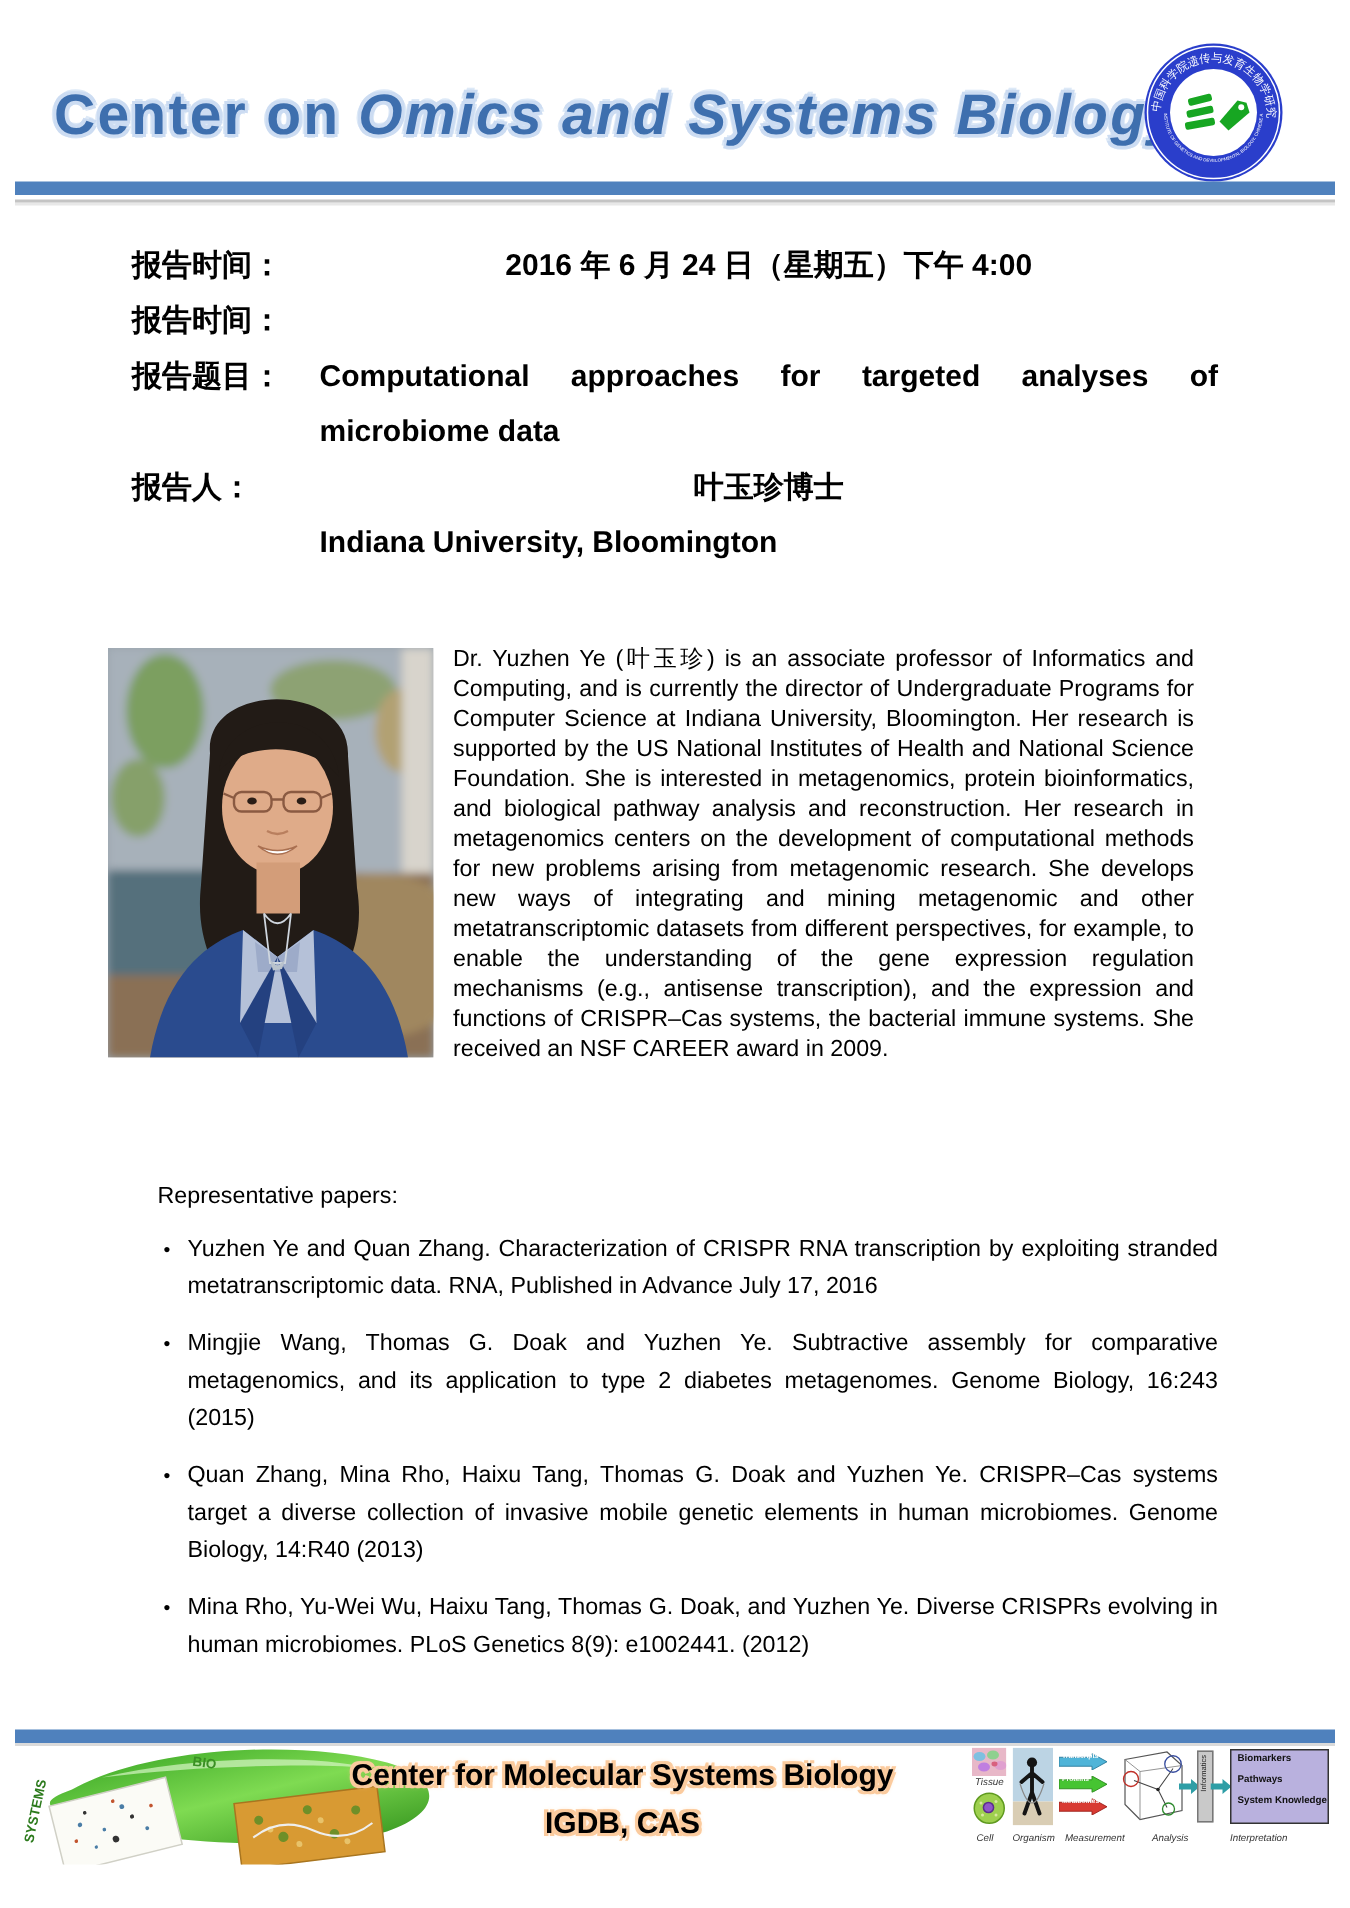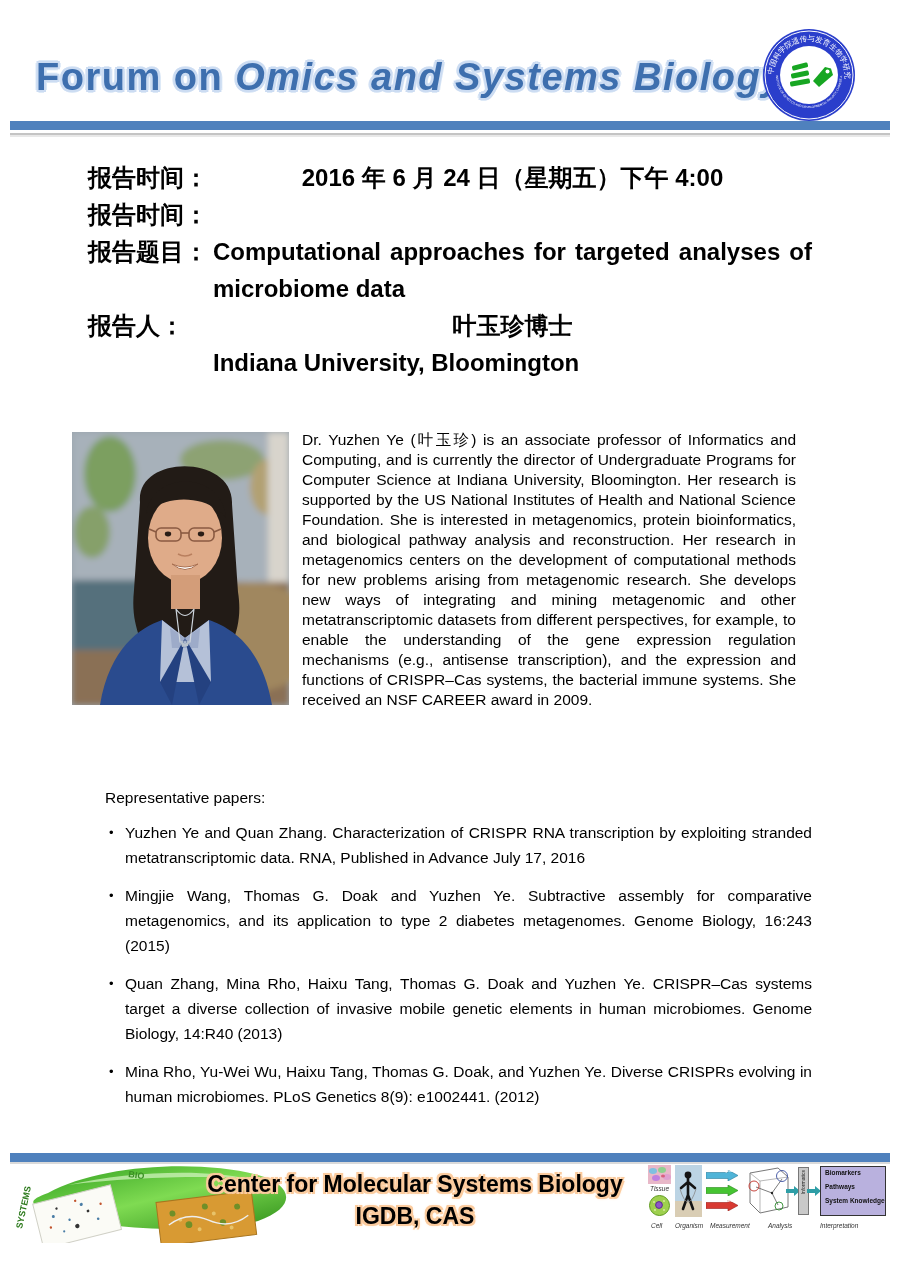--- a/index.html
+++ b/index.html
@@ -12,21 +12,21 @@
              text-shadow:-2px -2px 0 #ccdcf2, 2px -2px 0 #ccdcf2, -2px 2px 0 #ccdcf2,
                           2px 2px 0 #ccdcf2, -3px 0 0 #dde9f7, 3px 0 0 #dde9f7,
                           0 -3px 0 #dde9f7, 0 3px 0 #dde9f7, 0 0 2px #fff;}
   .hdr-title .it{font-style:italic;}
   .logo-wrap{position:absolute;left:761px;top:27px;width:96px;height:96px;}
   .rule-blue{position:absolute;left:10px;top:121px;width:880px;height:9px;background:#4f81bd;}
   .rule-gray{position:absolute;left:10px;top:133px;width:880px;height:2px;background:#c4c4c4;
              box-shadow:0 2px 0 #e8e8e8;}
 
   
-  .details{position:absolute;left:88px;top:159px;width:724px;font-size:24px;font-weight:bold;
+  .details{position:absolute;left:88px;top:159px;width:724px;font-size:20px;font-weight:bold;
            line-height:37px;}
   .drow{display:flex;align-items:flex-start;}
   .dlabel{flex:0 0 125px;}
   .dvalue{flex:1 1 auto;text-align:center;}
   .dvalue.justify{text-align:justify;}
   .sub{margin-left:125px;}
 
   
   .bio{position:absolute;left:72px;top:430px;width:724px;font-size:15.5px;line-height:20px;
        text-align:justify;}
@@ -38,21 +38,21 @@
   .papers{position:absolute;left:88px;top:820px;width:724px;margin:0;padding:0;list-style:none;
           font-size:15.5px;line-height:25px;}
   .papers li{position:relative;padding-left:37px;margin-bottom:13px;text-align:justify;}
   .papers .bullet{position:absolute;left:21px;top:0;font-size:13px;}
 
   
   .foot-bar{position:absolute;left:10px;top:1153px;width:880px;height:9px;background:#4f81bd;
             box-shadow:0 2px 0 #dadada;}
   .collage{position:absolute;left:8px;top:1163px;width:324px;height:80px;}
   .foot-center{position:absolute;left:170px;top:1168px;width:490px;text-align:center;
-               font-size:23px;font-weight:bold;line-height:32px;color:#000;
+               font-size:20px;font-weight:bold;line-height:32px;color:#000;
                text-shadow:-2px -2px 0 #fbcb9e, 2px -2px 0 #fbcb9e, -2px 2px 0 #fbcb9e,
                             2px 2px 0 #fbcb9e, 0 0 4px #f9c189;}
   .diagram{position:absolute;left:648px;top:1163px;width:245px;height:70px;font-family:"Liberation Sans",sans-serif;}
   .diagram .thumb{position:absolute;overflow:hidden;}
   .dlbl{position:absolute;font-size:6.5px;font-style:italic;color:#333;white-space:nowrap;}
   .m-arrow{position:absolute;width:32px;height:11px;}
   .m-arrow span{position:absolute;left:2px;top:1px;font-size:4.5px;color:#fff;font-weight:bold;}
   .interp{position:absolute;left:172px;top:3px;width:66px;height:50px;background:#b9b1de;
           border:1px solid #333;font-size:6.5px;font-weight:bold;color:#111;
           padding:2px 0 0 4px;box-sizing:border-box;line-height:8px;}
@@ -60,21 +60,21 @@
   .info-bar{position:absolute;left:150px;top:4px;width:9px;height:46px;background:#c9c9c9;
             border:1px solid #777;}
   .info-bar span{position:absolute;left:1px;top:2px;font-size:5px;color:#222;
                  writing-mode:vertical-rl;transform:rotate(180deg);}
 </style>
 </head>
 <body>
 
 <div class="page">
 
-  <div class="hdr-title"><span>Forum on </span><span class="it">Omics and Systems Biology</span></div>
+  <div class="hdr-title"><span>Center on </span><span class="it">Omics and Systems Biology</span></div>
 
   <div class="logo-wrap">
     <svg viewBox="0 0 96 96" width="96" height="96">
       <circle cx="48" cy="48" r="46" fill="#2a3ecb"></circle>
       <circle cx="48" cy="48" r="44" fill="none" stroke="#ffffff" stroke-width="1"></circle>
       <circle cx="48" cy="48" r="29" fill="#ffffff"></circle>
       <defs>
         <path id="arcTop" d="M12,50 A36,36 0 0 1 84,50"></path>
         <path id="arcBot" d="M15,48 A33,33 0 0 0 81,48"></path>
       </defs>

